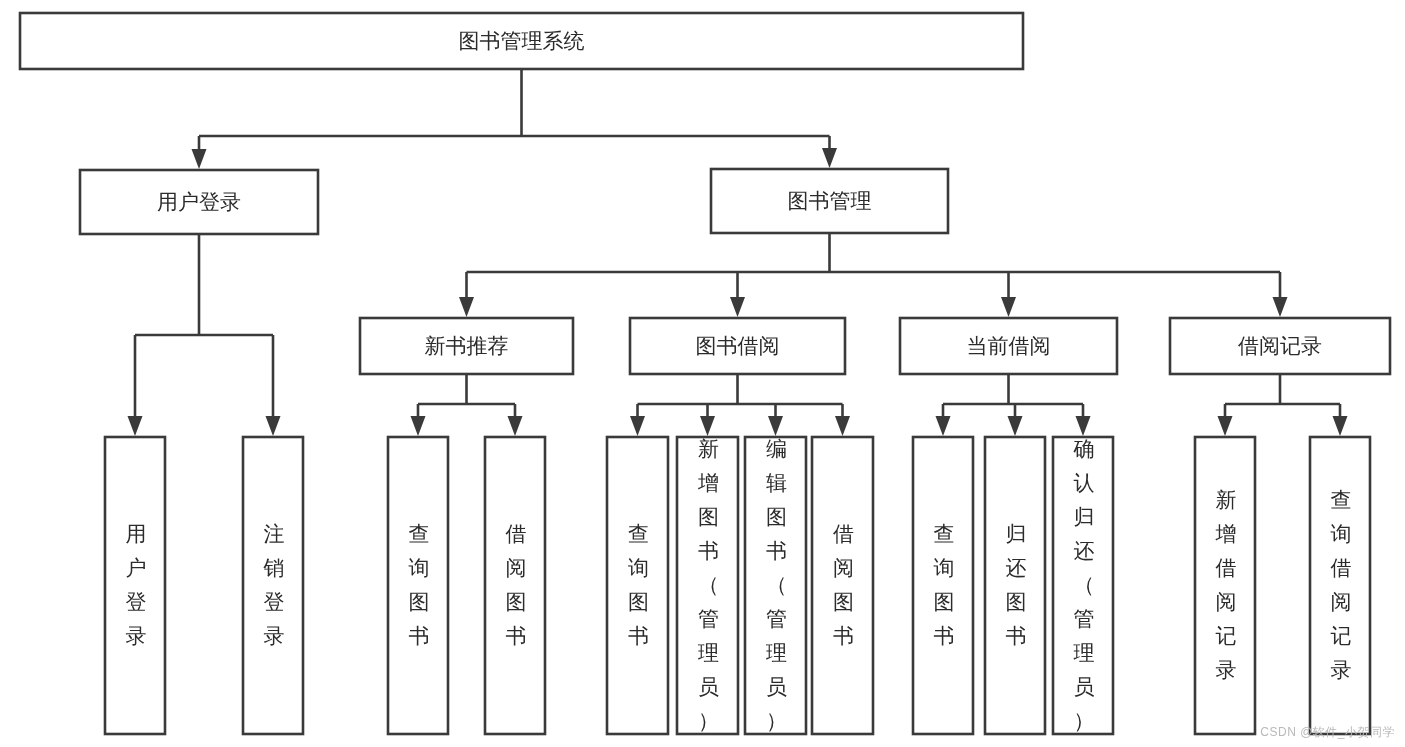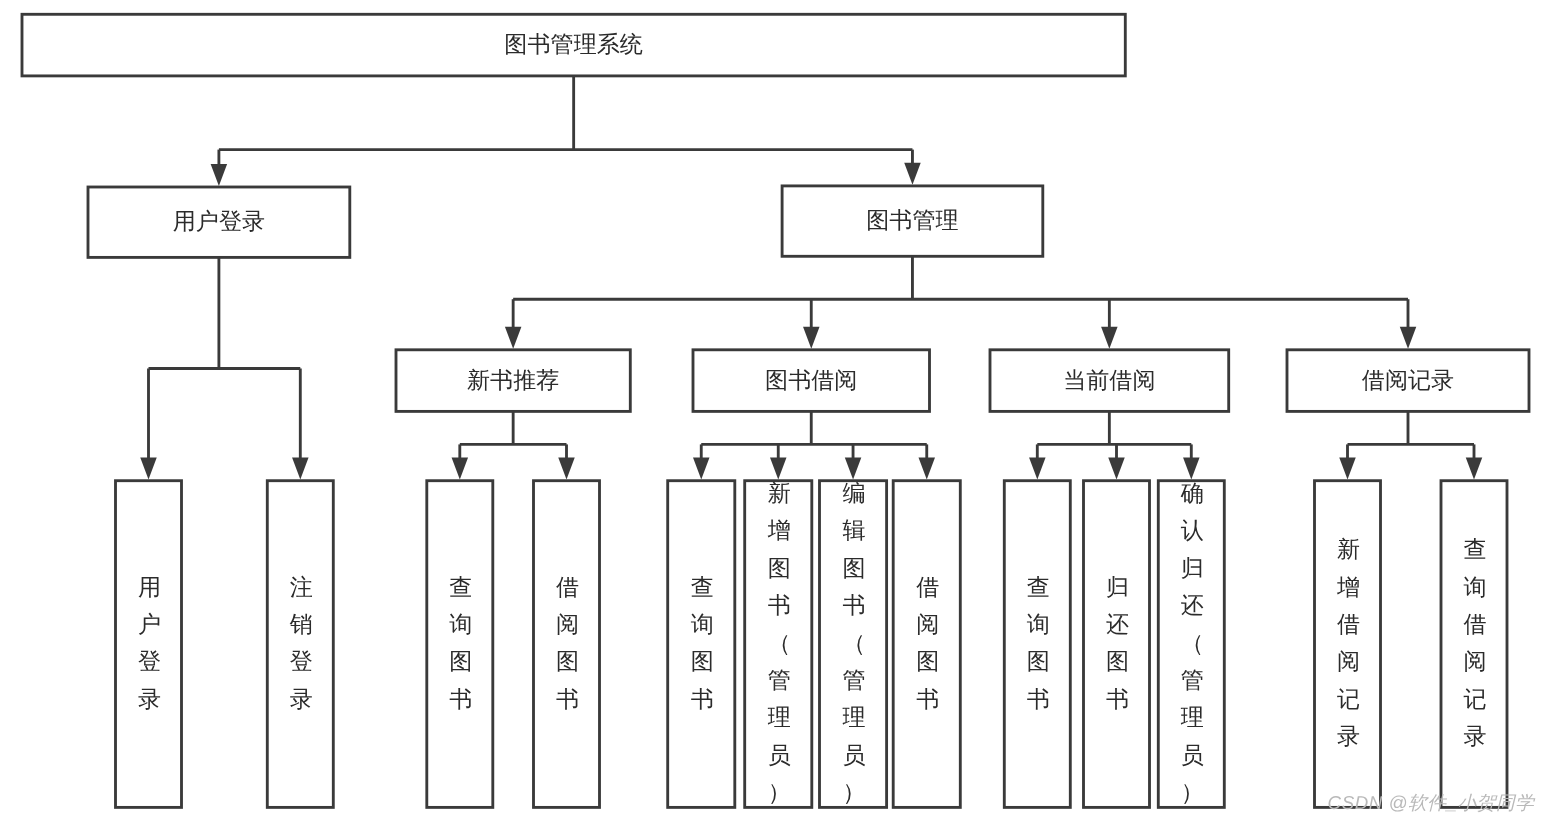--- a/index.html
+++ b/index.html
@@ -50,26 +50,25 @@
     font-family: "Liberation Sans", "DejaVu Sans", sans-serif;
     font-size: 21px;
     fill: #2b2b2b;
     text-anchor: middle;
   }
   .watermark {
     position: absolute;
     right: 10px;
     bottom: 6px;
     font-family: "Liberation Sans", "DejaVu Sans", sans-serif;
-    font-size: 17px;
+    font-size: 12px;
     color: #b9b9b9;
     letter-spacing: 0.5px;
     white-space: nowrap;
     pointer-events: none;
-    font-style: italic;
   }
 </style>
 </head>
 <body>
 
 <div id="diagram-root">
   <svg class="flow" viewBox="0 0 1405 747">
     <g id="connectors-layer">
         <line x1="521.5" y1="69" x2="521.5" y2="136" class="connector"></line>
         <line x1="199" y1="136" x2="829.5" y2="136" class="connector"></line>

